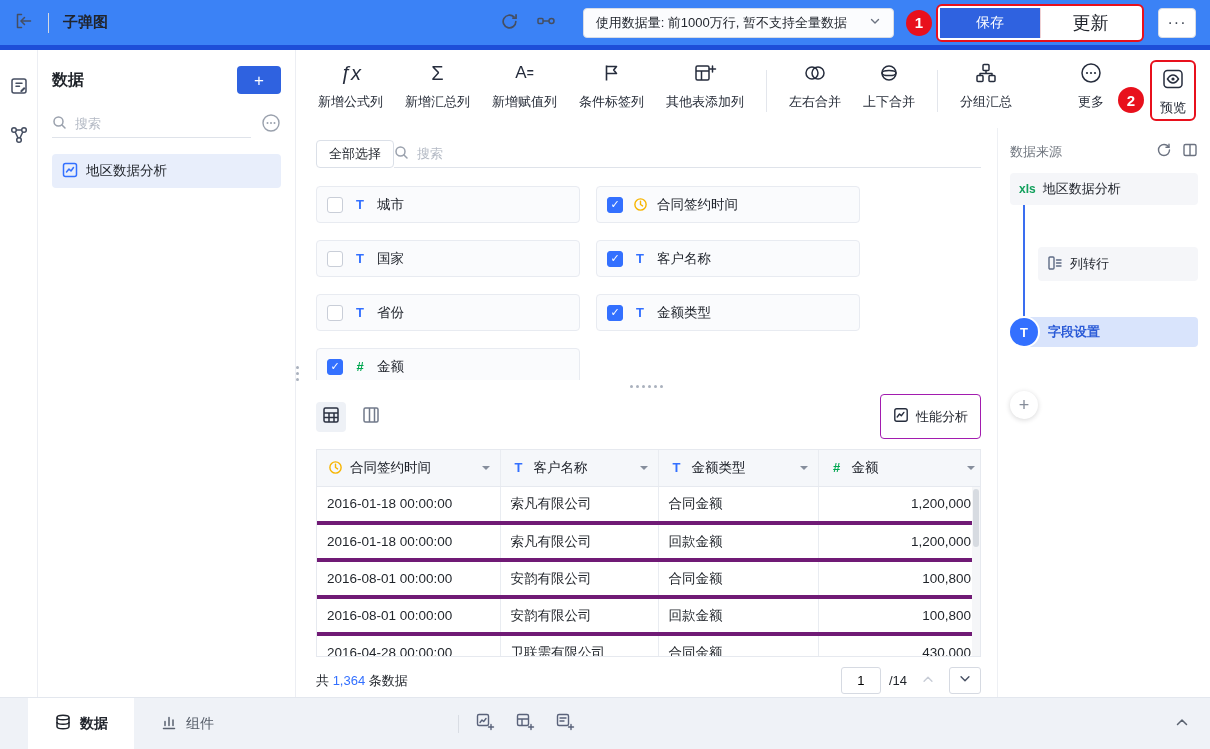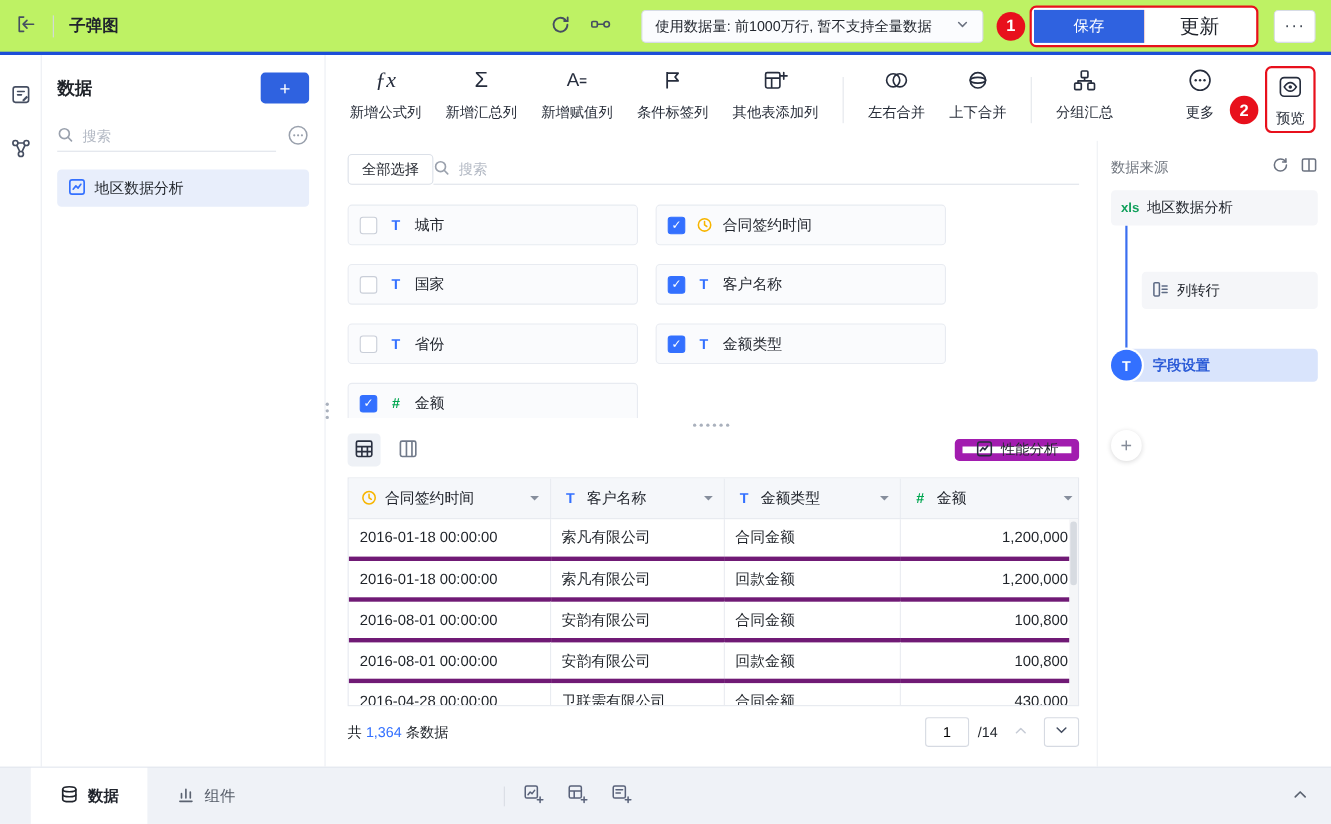--- a/index.html
+++ b/index.html
@@ -1,21 +1,21 @@
 <!DOCTYPE html>
 <html><head>
 <meta charset="utf-8">
 <style>
   *{margin:0;padding:0;box-sizing:border-box;}
   html,body{width:1210px;height:749px;overflow:hidden;background:#fff;
     font-family:"Liberation Sans","DejaVu Sans",sans-serif;color:#1f2329;font-size:14px;}
   .app{display:flex;flex-direction:column;width:100%;height:100%;}
 
   
-  .topbar{height:50px;background:#bef264;border-bottom:3px solid #1d4ed8;
+  .topbar{height:50px;background:#3b82f6;border-bottom:5px solid #1d4ed8;
     display:flex;align-items:center;padding:0 14px;flex:none;}
   .icon-btn{display:inline-flex;align-items:center;justify-content:center;background:transparent;border:none;cursor:pointer;}
   .tb-divider{width:1px;height:20px;background:#d4d9e2;margin:0 14px;}
   .title{font-size:15px;font-weight:700;color:#20242c;}
   .tb-spacer{flex:1;}
   .usage{height:30px;border:1px solid #d7dce6;border-radius:4px;background:#fbfcfe;
     display:flex;align-items:center;padding:0 12px;gap:22px;font-size:13px;color:#23272f;margin-left:26px;}
   .anno-box{border:2px solid #e8101c;border-radius:6px;}
   .badge{width:26px;height:26px;border-radius:50%;background:#e8101c;color:#fff;font-size:15px;
     font-weight:700;display:flex;align-items:center;justify-content:center;position:absolute;}
@@ -44,21 +44,21 @@
     gap:8px;padding:0 10px;font-size:13.5px;cursor:pointer;}
   .dotcol{position:absolute;right:-4px;top:316px;display:flex;flex-direction:column;gap:3px;cursor:col-resize;}
   .dotcol i,.dotrow i{width:3px;height:3px;border-radius:50%;background:#aab1bd;display:block;}
 
   .center-right{flex:1;display:flex;flex-direction:column;min-width:0;}
 
   
   .toolbar{height:78px;display:flex;align-items:flex-start;padding:10px 14px 0 22px;gap:22px;flex:none;}
   .tb-item{display:flex;flex-direction:column;align-items:center;gap:7px;cursor:pointer;}
   .tb-icon{height:26px;display:flex;align-items:center;justify-content:center;font-size:20px;font-weight:500;color:#262d3d;}
-  .tb-icon .fx{font-style:italic;font-family:Liberation Serif, serif;}
+  .tb-icon .fx{font-style:italic;font-family:Liberation Sans, sans-serif;}
   .tb-icon small{font-size:12px;vertical-align:5px;font-weight:700;}
   .tb-label{font-size:13px;color:#262c38;white-space:nowrap;}
   .tb-sep{width:1px;height:42px;background:#e3e6ec;align-self:center;margin-top:-6px;}
   .preview-wrap{position:relative;margin-left:auto;padding:4px 8px 2px;}
   .badge-2{left:-34px;bottom:6px;}
 
   
   .content{flex:1;display:flex;min-height:0;}
   .center-col{flex:1;display:flex;flex-direction:column;min-width:0;}
 
@@ -79,21 +79,21 @@
   .ficon.date{color:#f7b500;}
   .flabel{font-size:13.5px;color:#23272f;}
 
   .splitter{height:12px;display:flex;align-items:center;justify-content:center;cursor:row-resize;flex:none;}
   .dotrow{display:flex;gap:3px;}
 
   .table-panel{flex:1;padding:2px 16px 0 20px;display:flex;flex-direction:column;min-height:0;}
   .tp-toolbar{display:flex;align-items:center;gap:10px;flex:none;}
   .tp-icon{width:30px;height:30px;border-radius:4px;display:flex;align-items:center;justify-content:center;cursor:pointer;background:transparent;border:none;}
   .tp-icon.active{background:#eef1f6;}
-  .perf-btn{margin-left:auto;height:20px;border:7px solid #a21caf;border-radius:4px;background:#fff;
+  .perf-btn{margin-left:auto;height:45px;border:1px solid #a21caf;border-radius:4px;background:#fff;
     display:flex;align-items:center;gap:7px;padding:0 12px;font-size:13px;cursor:pointer;color:#23272f;}
   .table-wrap{margin-top:10px;height:208px;overflow:hidden;position:relative;border:1px solid #e6e9ef;flex:none;}
   table{border-collapse:collapse;table-layout:fixed;width:668px;}
   th,td{border-right:1px solid #e9ecf1;height:37px;padding:0 10px;font-weight:400;text-align:left;font-size:13.5px;}
   th{background:#f5f7fa;height:36px;border-bottom:1px solid #e6e9ef;}
   td{border-bottom:4px solid #701a75;}
   th:last-child,td:last-child{border-right:none;}
   .thc{display:flex;align-items:center;gap:7px;}
   .hlabel{font-weight:500;color:#20242c;}
   .caret{margin-left:auto;width:0;height:0;border:4px solid transparent;border-top-color:#868e9c;transform:translateY(2px);cursor:pointer;}

